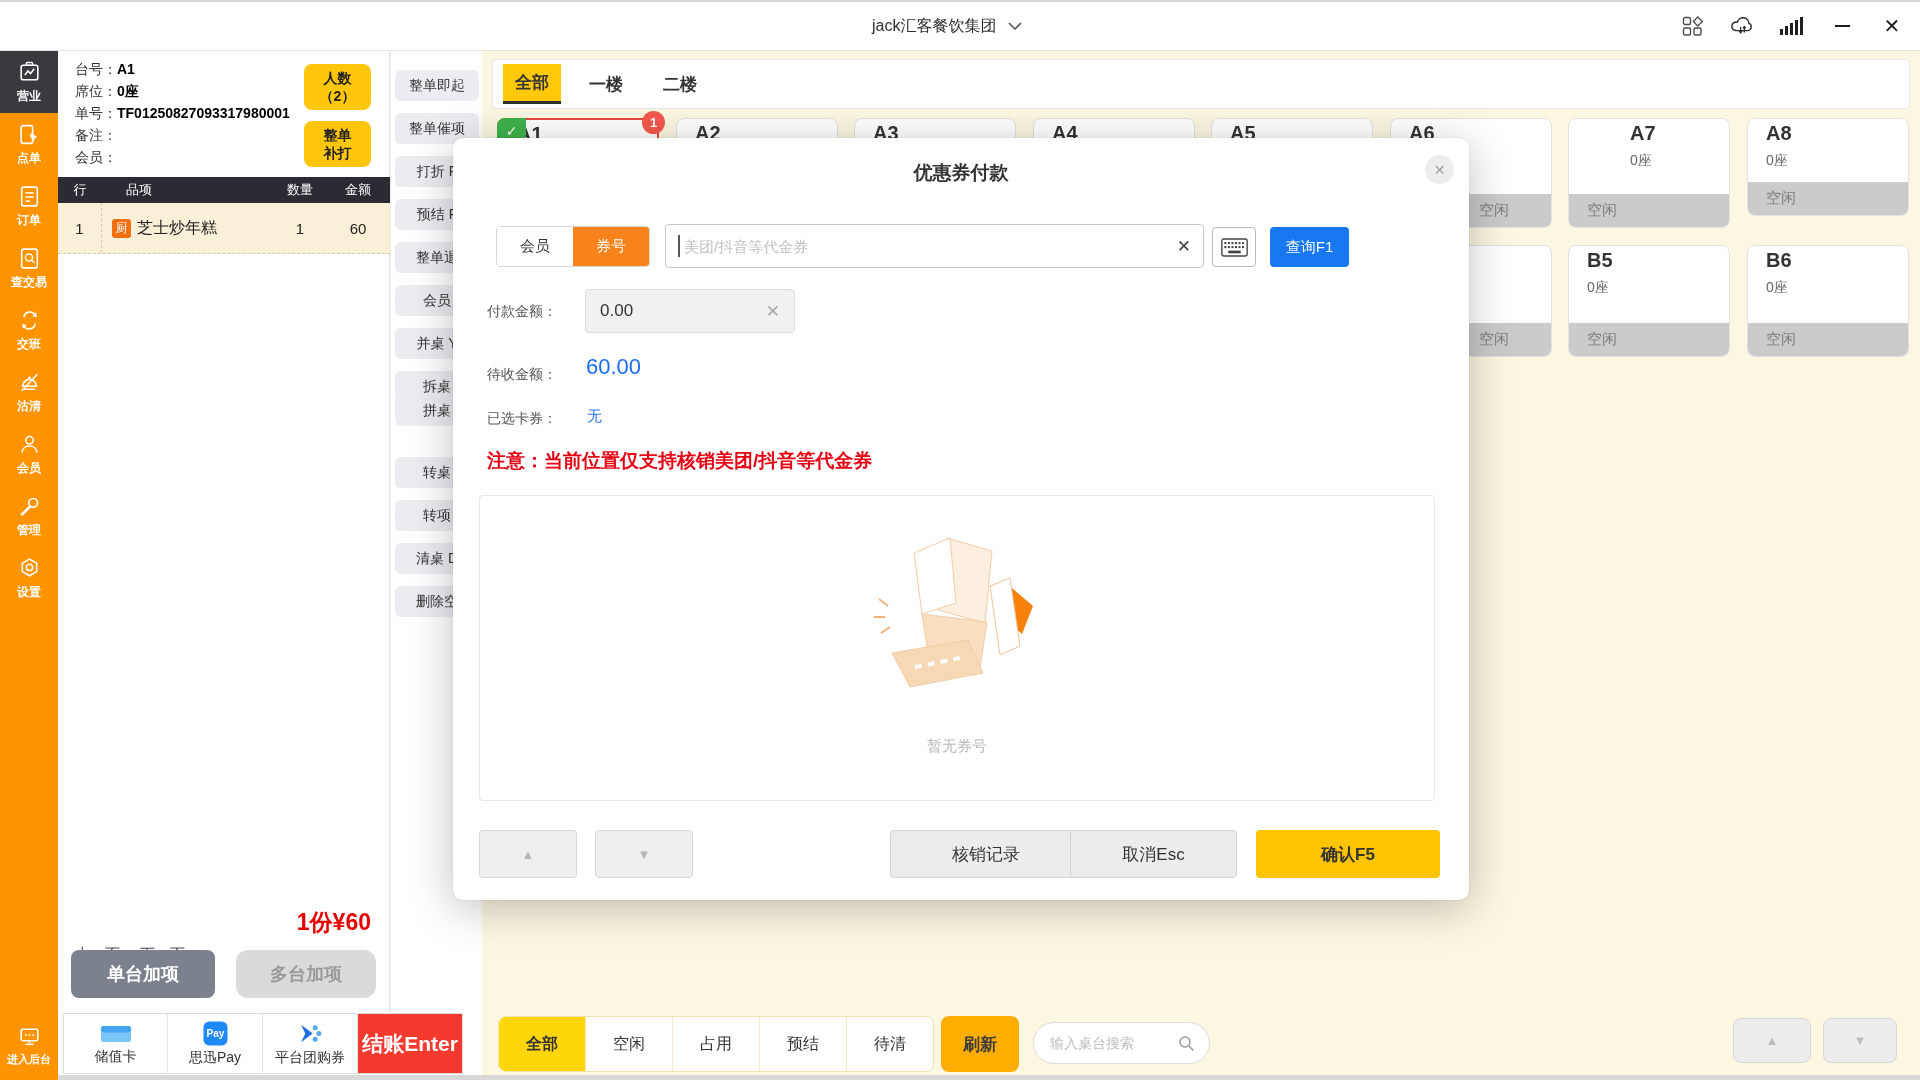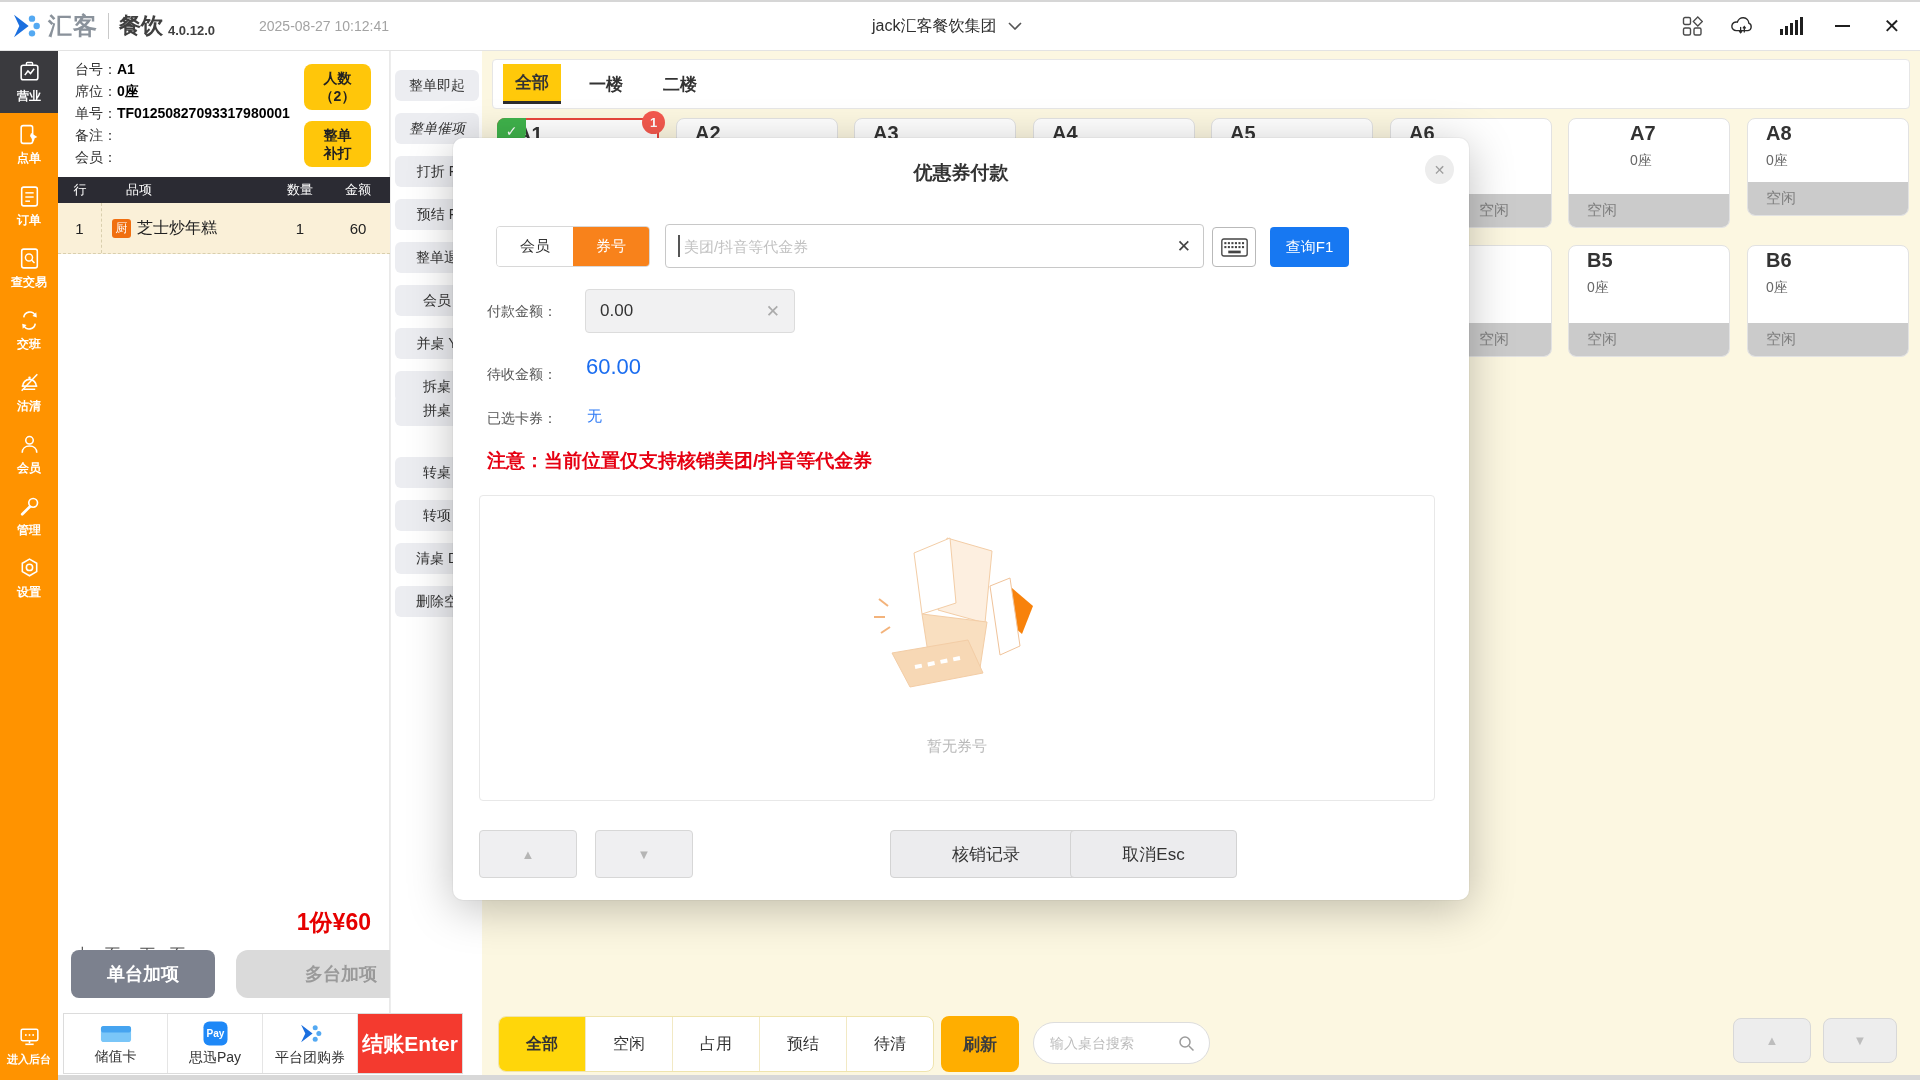--- a/index.html
+++ b/index.html
@@ -57,21 +57,21 @@
   .tag-kitchen{width:19px;height:19px;background:#f06f10;color:#fff;font-size:12px;border-radius:3px;
     display:flex;align-items:center;justify-content:center;flex:none;}
   .pager{position:absolute;left:17px;top:864px;display:flex;gap:20px;font-size:15px;color:#4a4a4a;}
   .pager span{cursor:pointer;margin-top:30px;}
   .summary{position:absolute;right:18px;top:856px;font-size:23px;font-weight:bold;color:#e60000;}
   .btn-add-single{position:absolute;left:13px;top:899px;width:144px;height:48px;background:#7c818e;
     color:#fff;font-size:18px;font-weight:bold;border-radius:8px;display:flex;align-items:center;
     justify-content:center;cursor:pointer;}
   .btn-add-multi{position:absolute;left:178px;top:899px;width:140px;height:48px;background:#dadada;
     color:#9a9a9a;font-size:18px;font-weight:bold;border-radius:12px;display:flex;align-items:center;
-    justify-content:center;cursor:pointer;padding-left:35px;}
+    justify-content:center;cursor:pointer;}
 
   
   .action-col{position:absolute;left:390px;top:51px;width:92px;height:962px;background:#fff;
     border-left:1px solid #ededed;box-sizing:border-box;}
   .act-btn{position:absolute;left:4px;width:84px;height:31px;background:#ecedf1;border-radius:6px;
     font-size:14px;color:#333;display:flex;align-items:center;justify-content:center;
     white-space:nowrap;overflow:hidden;cursor:pointer;}
 
   
   .main{position:absolute;left:482px;top:51px;width:1438px;height:1029px;background:#fcf7e1;}
@@ -172,33 +172,20 @@
   .gray-btn{background:#efeff1;border:1px solid #d7d7d7;color:#b5b5b5;font-size:13px;}
   .mid-btn{background:#ececee;border:1px solid #d3d3d3;}
   .m-confirm{background:#ffc400;font-weight:bold;}
 </style>
 </head>
 <body>
 
 <div id="root">
 
   <header class="titlebar">
-    <div class="brand">
-      <svg width="32" height="32" viewBox="0 0 24 24">
-        <polygon points="3,3.5 14,12 3,20.5 7,12" fill="#1b6fdf"></polygon>
-        <circle cx="16.5" cy="6.5" r="2.4" fill="#54a9f2"></circle>
-        <circle cx="20" cy="12" r="2.4" fill="#54a9f2"></circle>
-        <circle cx="16.5" cy="17.5" r="2.4" fill="#54a9f2"></circle>
-      </svg>
-      <span class="brand-name">汇客</span>
-      <span class="vdiv"></span>
-      <span class="product">餐饮</span>
-      <span class="version">4.0.12.0</span>
-      <span class="datetime">2025-08-27 10:12:41</span>
-    </div>
     <div class="store">
       <span>jack汇客餐饮集团</span>
       <svg width="14" height="8" viewBox="0 0 14 8">
         <polyline points="1,1 7,7 13,1" fill="none" stroke="#555" stroke-width="1.6"></polyline>
       </svg>
     </div>
     <div class="winctl">
       <span class="wbtn">
         <svg width="21" height="21" viewBox="0 0 21 21">
           <rect x="1.5" y="1.5" width="7" height="7" rx="1.5" fill="none" stroke="#4a4a4a" stroke-width="1.4"></rect>
@@ -372,21 +359,21 @@
       <span>上一页</span>
       <span>下一页</span>
     </div>
     <div class="summary">1份¥60</div>
     <div class="btn-add-single">单台加项</div>
     <div class="btn-add-multi">多台加项</div>
   </section>
 
   <section class="action-col">
     <div class="act-btn" style="top:19px;">整单即起</div>
-    <div class="act-btn" style="top:62px;font-style:italic;">整单催项</div>
+    <div class="act-btn" style="top:62px;">整单催项</div>
     <div class="act-btn" style="top:105px;">打折 F</div>
     <div class="act-btn" style="top:148px;">预结 F</div>
     <div class="act-btn" style="top:191px;">整单退</div>
     <div class="act-btn" style="top:234px;">会员</div>
     <div class="act-btn" style="top:277px;">并桌 Y</div>
     <div class="act-btn" style="top:320px;">拆桌</div>
     <div class="act-btn" style="top:344px;">拼桌</div>
     <div class="act-btn" style="top:406px;">转桌</div>
     <div class="act-btn" style="top:449px;">转项</div>
     <div class="act-btn" style="top:492px;">清桌 D</div>
@@ -575,15 +562,16 @@
     </div>
 
     <div class="m-foot-btn gray-btn" style="left:26px;width:98px;">
       <span>▲</span>
     </div>
     <div class="m-foot-btn gray-btn" style="left:142px;width:98px;">
       <span>▼</span>
     </div>
     <div class="m-foot-btn mid-btn" style="left:437px;width:192px;">核销记录</div>
     <div class="m-foot-btn mid-btn" style="left:617px;width:167px;">取消Esc</div>
+    <div class="m-foot-btn m-confirm" style="left:803px;width:184px;">确认F5</div>
   </div>
 
 </div>
 
 </body></html>

